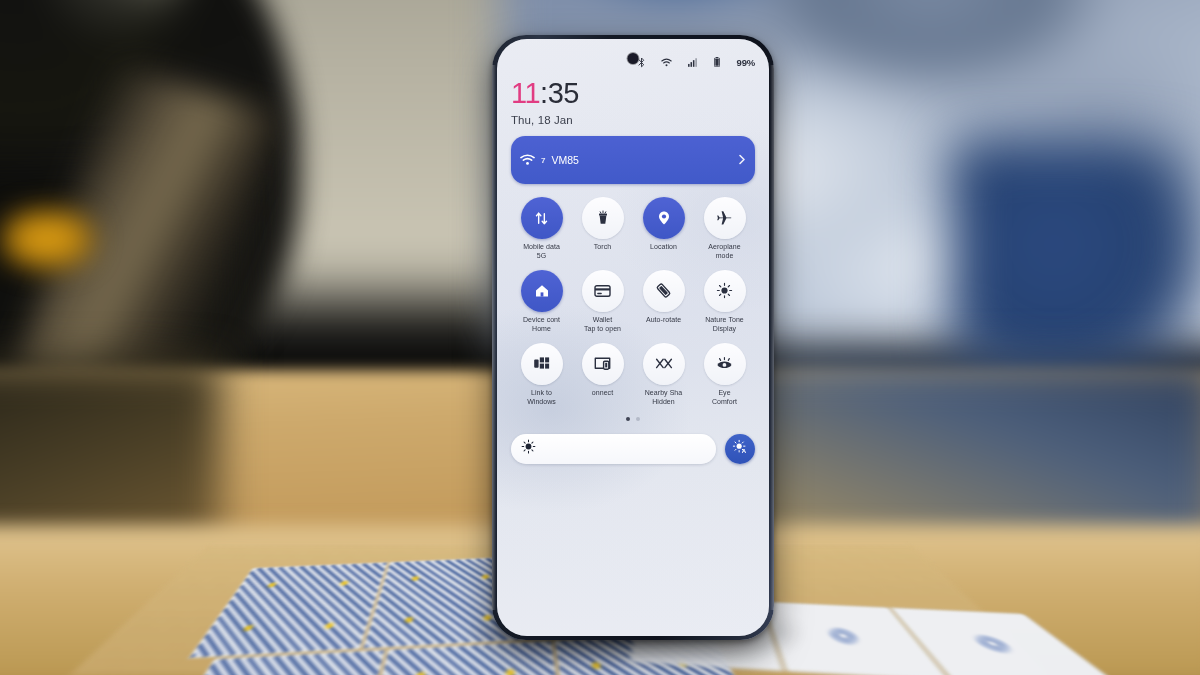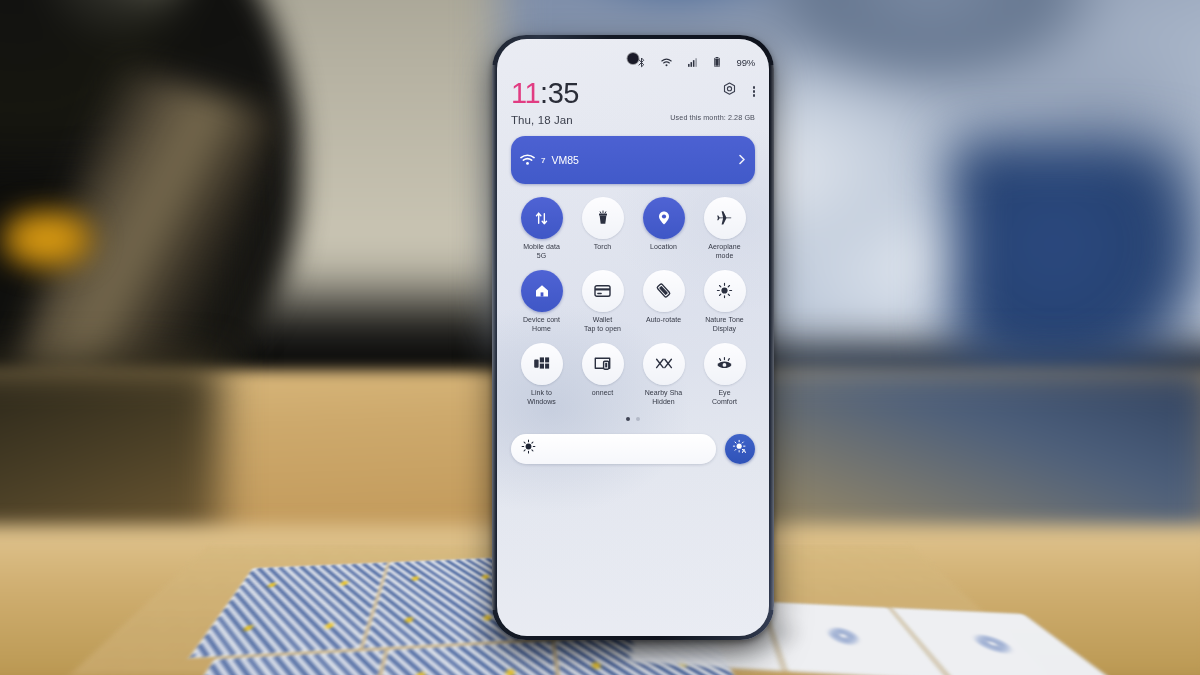--- a/index.html
+++ b/index.html
@@ -187,28 +187,28 @@
     box-shadow: 0 0 0 1px rgba(0,0,0,.35);
     z-index: 30;
   }
 
   .qs { position: relative; z-index: 10; padding: 0 14px; }
 
   
   .statusbar {
     display: flex; justify-content: flex-end; align-items: center;
     gap: 16px; height: 34px; padding-top: 12px;
-    font-size: 9px; color: #2e3240; font-weight: 400;
+    font-size: 9px; color: #2e3240; font-weight: 700;
   }
   .sb-icon { display: inline-flex; align-items: center; }
   .sb-icon svg { display: block; }
   .battpct { font-size: 9.5px; letter-spacing: -.2px; margin-left: 1px; }
 
   
-  .clockrow { display: flex; justify-content: space-between; align-items: flex-start; margin-top: 6px; }
+  .clockrow { display: flex; align-items: flex-start; margin-top: 6px; }
   .clock { font-size: 29px; font-weight: 400; line-height: 1; letter-spacing: -.5px; color: #2a2d38; }
   .clock .hh { color: #e13c82; }
   .datetxt { font-size: 11.5px; color: #3b3f4c; margin-top: 6px; letter-spacing: .1px; }
   .hdr-right { display: flex; flex-direction: column; align-items: flex-end; padding-top: 3px; }
   .hdr-icons { display: flex; align-items: center; gap: 16px; }
   .gear, .kebab { cursor: pointer; }
   .kebab-dot { width: 2.4px; height: 2.4px; border-radius: 50%; background: #3c4050; margin: 1.6px 0; }
   .usage { font-size: 7.2px; color: #4a4e5b; margin-top: 12px; letter-spacing: .1px; }
 
   
@@ -367,36 +367,20 @@
           </span>
           <span class="battpct">99%</span>
         </div>
 
         <div class="clockrow">
           <div>
             <div class="clock"><span class="hh">11</span><span>:35</span></div>
             <div class="datetxt">Thu, 18 Jan</div>
           </div>
 
-          <div class="hdr-right">
-            <div class="hdr-icons">
-              <span class="gear">
-                <svg width="15" height="15" viewBox="0 0 18 18">
-                  <path d="M9 1.3 L15 4.6 V11.4 L9 14.7 L3 11.4 V4.6 Z" fill="none" stroke="#3c4050" stroke-width="1.35" stroke-linejoin="round"></path>
-                  <circle cx="9" cy="8" r="2.5" fill="none" stroke="#3c4050" stroke-width="1.35"></circle>
-                </svg>
-              </span>
-              <span class="kebab">
-                <div class="kebab-dot"></div>
-                  <div class="kebab-dot"></div>
-                  <div class="kebab-dot"></div>
-              </span>
-            </div>
-            <div class="usage">Used this month: 2.28 GB</div>
-          </div>
         </div>
 
         <div class="pills">
 
           <div class="pill">
             <span class="pill-ico">
               <svg width="15" height="12" viewBox="0 0 16 12">
                 <path d="M1 3.4 A11 11 0 0 1 15 3.4" fill="none" stroke="#fff" stroke-width="1.7" stroke-linecap="round"></path>
                 <path d="M3.6 6.2 A7.2 7.2 0 0 1 12.4 6.2" fill="none" stroke="#fff" stroke-width="1.7" stroke-linecap="round"></path>
                 <circle cx="8" cy="9.6" r="1.5" fill="#fff"></circle>

